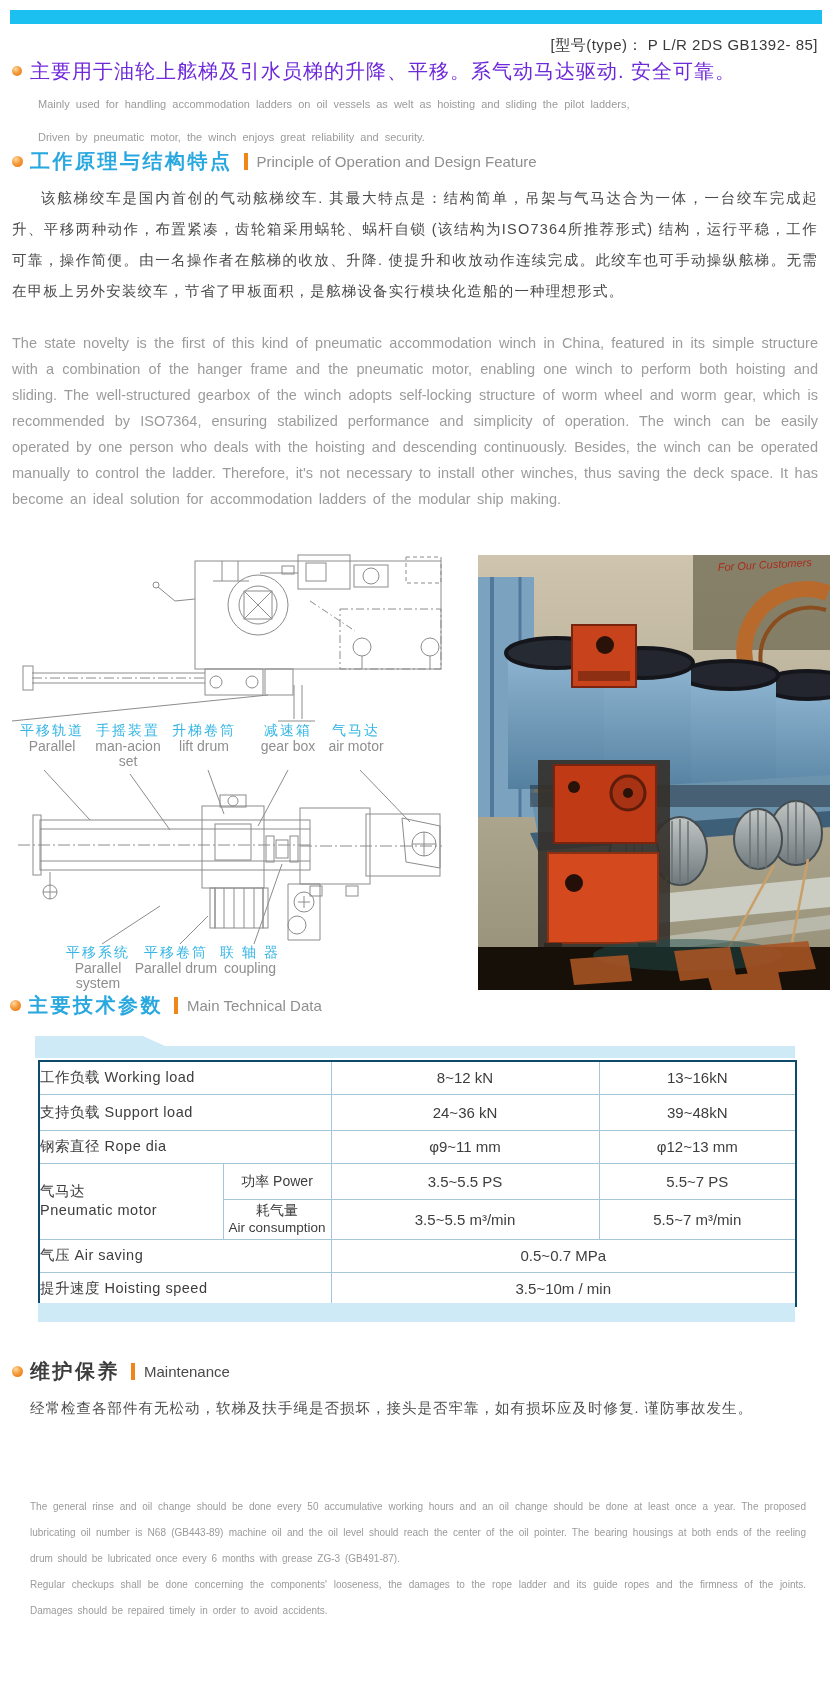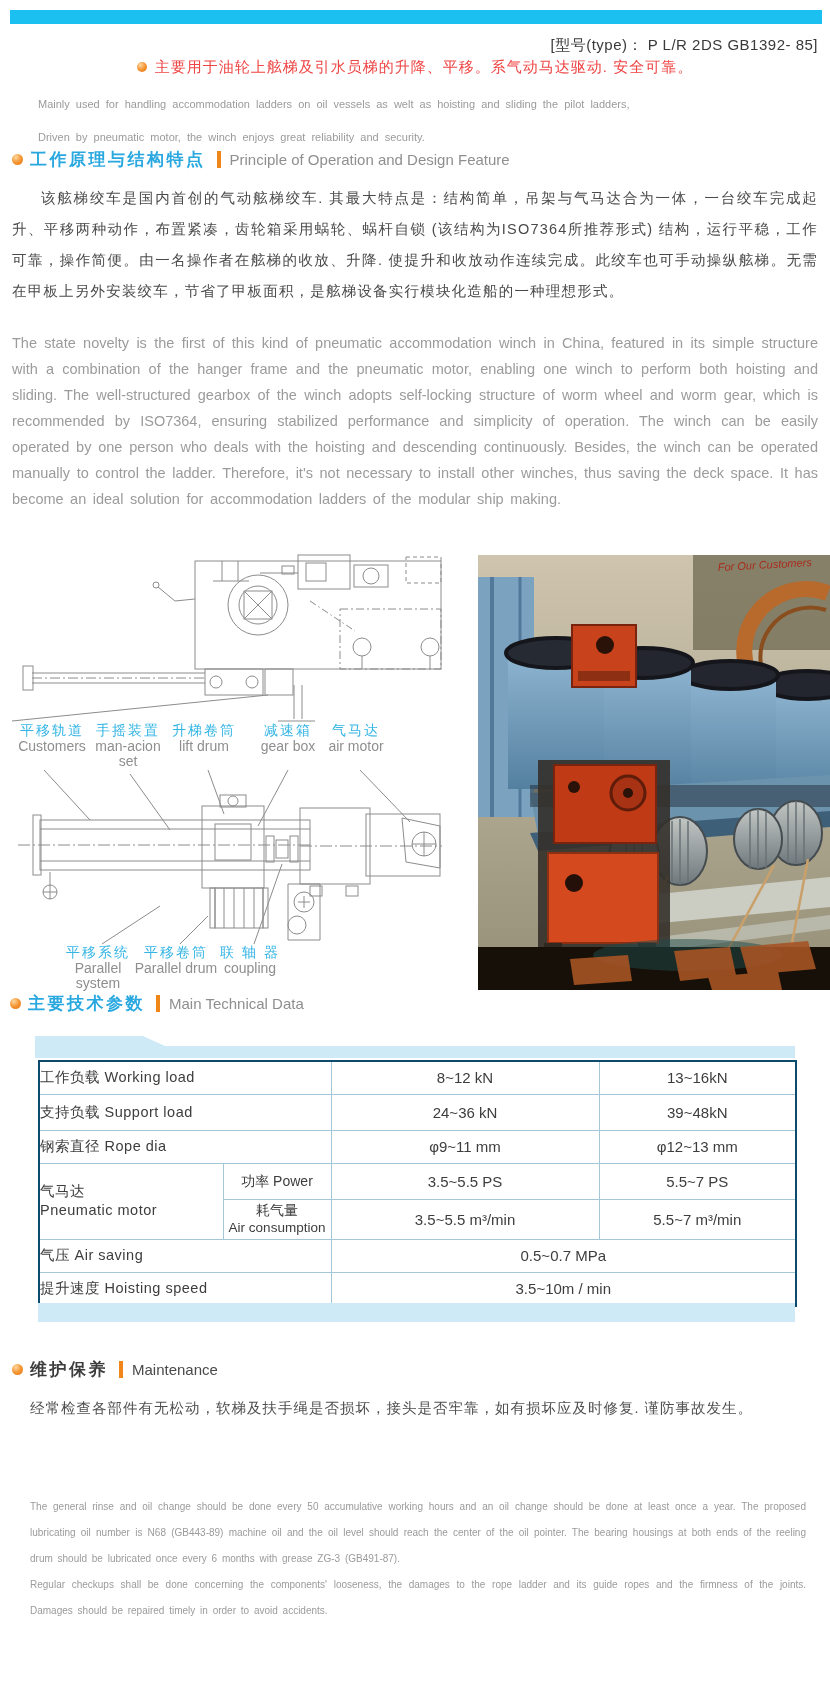--- a/index.html
+++ b/index.html
@@ -8,26 +8,26 @@
     font-family:"Liberation Sans","DejaVu Sans",sans-serif;
     -webkit-font-smoothing:antialiased;overflow:hidden;
   }
   .abs{position:absolute;}
   
   .top-bar{left:10px;top:10px;width:812px;height:14px;background:#1cc0f0;}
   .type-line{top:36px;right:12px;font-size:15px;color:#3a3a3a;letter-spacing:.5px;}
   
   .dot{display:inline-block;width:10px;height:10px;border-radius:50%;
        background:radial-gradient(circle at 35% 30%,#ffd9a0,#f59b3c 45%,#e86f07);vertical-align:middle;}
-  .intro-line{left:12px;top:58px;width:806px;font-size:15px;color:#ef4444;letter-spacing:1px;text-align:center;}
+  .intro-line{left:12px;top:58px;width:806px;font-size:20px;color:#6d28d9;letter-spacing:1px;}
   .intro-line .dot{margin-right:8px;margin-top:-3px;}
   .intro-en{left:38px;top:88px;width:780px;font-size:11px;color:#9b9b9b;line-height:33px;word-spacing:3px;}
   .sec-head{display:flex;align-items:center;gap:7px;}
   .sec-head .dot{width:11px;height:11px;}
-  .sec-title-zh{font-size:17px;font-weight:bold;letter-spacing:2.5px;color:#29a8e0;}
+  .sec-title-zh{font-size:20px;font-weight:bold;letter-spacing:2.5px;color:#29a8e0;}
   .sec-title-zh.dark{color:#3d3d3d;}
   .vbar{display:inline-block;width:4px;height:17px;background:#f08519;margin:0 2px 0 4px;}
   .sec-title-en{font-size:15px;color:#8f8f8f;}
   .h1{left:12px;top:148px;}
   .h2{left:10px;top:992px;}
   .h3{left:12px;top:1358px;}
   
   .zh-para{left:12px;top:183px;width:806px;font-size:14.5px;color:#4a4a4a;
            line-height:31px;letter-spacing:1.2px;text-align:justify;text-indent:2em;}
   .en-para{left:12px;top:330px;width:806px;font-size:14.5px;color:#9b9b9b;
@@ -117,21 +117,21 @@
     <rect x="255" y="116" width="28" height="26"></rect>
     <line x1="2" y1="168" x2="258" y2="142"></line>
     <line x1="284" y1="132" x2="284" y2="166"></line>
       <line x1="292" y1="132" x2="292" y2="166"></line>
     <line x1="268" y1="168" x2="305" y2="168"></line>
   </g>
 </svg>
 
 <div class="dlabel" style="left:52px;top:723px;">
   <div class="zh">平移轨道</div>
-  <div class="en">Customers</div>
+  <div class="en">Parallel</div>
 </div>
 <div class="dlabel wrap" style="left:128px;top:723px;">
   <div class="zh">手摇装置</div>
   <div class="en">man-acion set</div>
 </div>
 <div class="dlabel" style="left:204px;top:723px;">
   <div class="zh">升梯卷筒</div>
   <div class="en">lift drum</div>
 </div>
 <div class="dlabel" style="left:288px;top:723px;">

